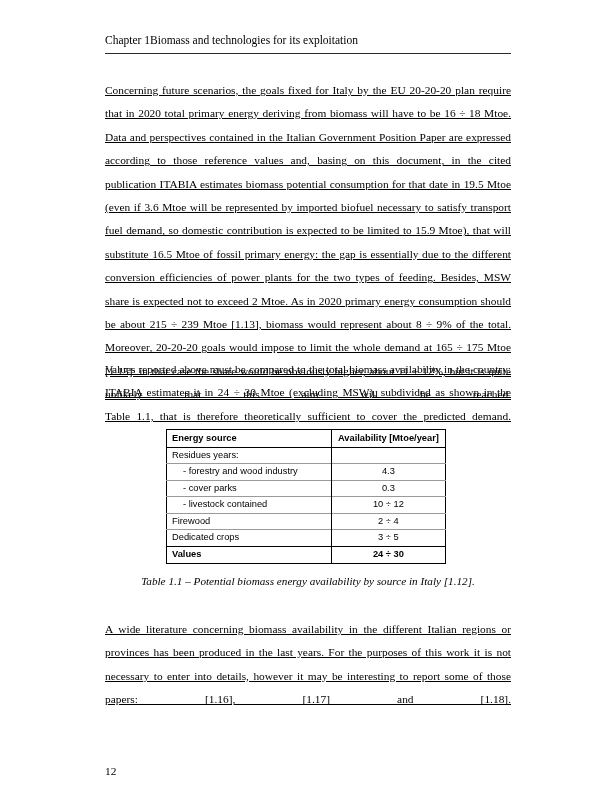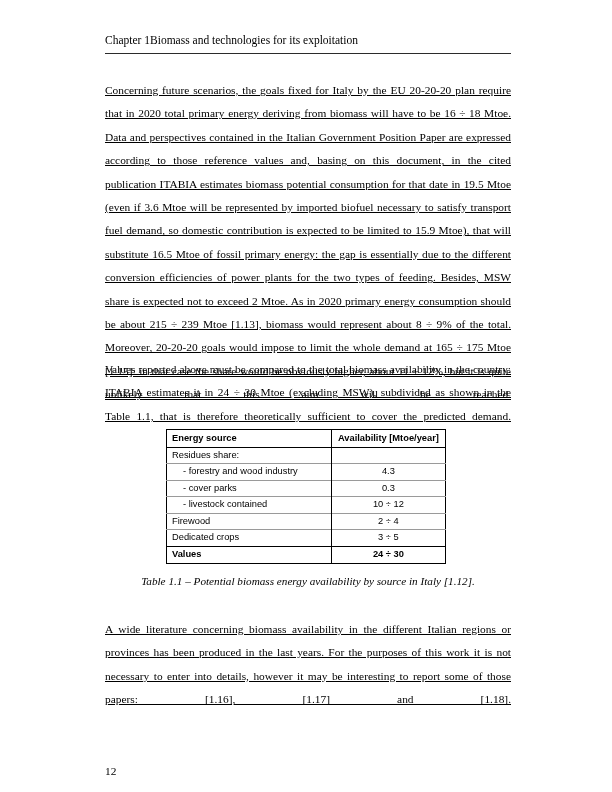--- a/index.html
+++ b/index.html
@@ -174,21 +174,21 @@
   <div class="table-wrap">
     <table class="biomass">
       <thead>
         <tr>
           <th class="c-src">Energy source</th>
           <th class="c-val">Availability [Mtoe/year]</th>
         </tr>
       </thead>
       <tbody>
         <tr class="first-data">
-          <td class="c-src">Residues share:</td>
+          <td class="c-src">Residues years:</td>
           <td class="c-val"></td>
         </tr>
         <tr>
           <td class="c-src indent-item">- forestry and wood industry</td>
           <td class="c-val">4.3</td>
         </tr>
         <tr>
           <td class="c-src indent-item">- cover parks</td>
           <td class="c-val">0.3</td>
         </tr>

